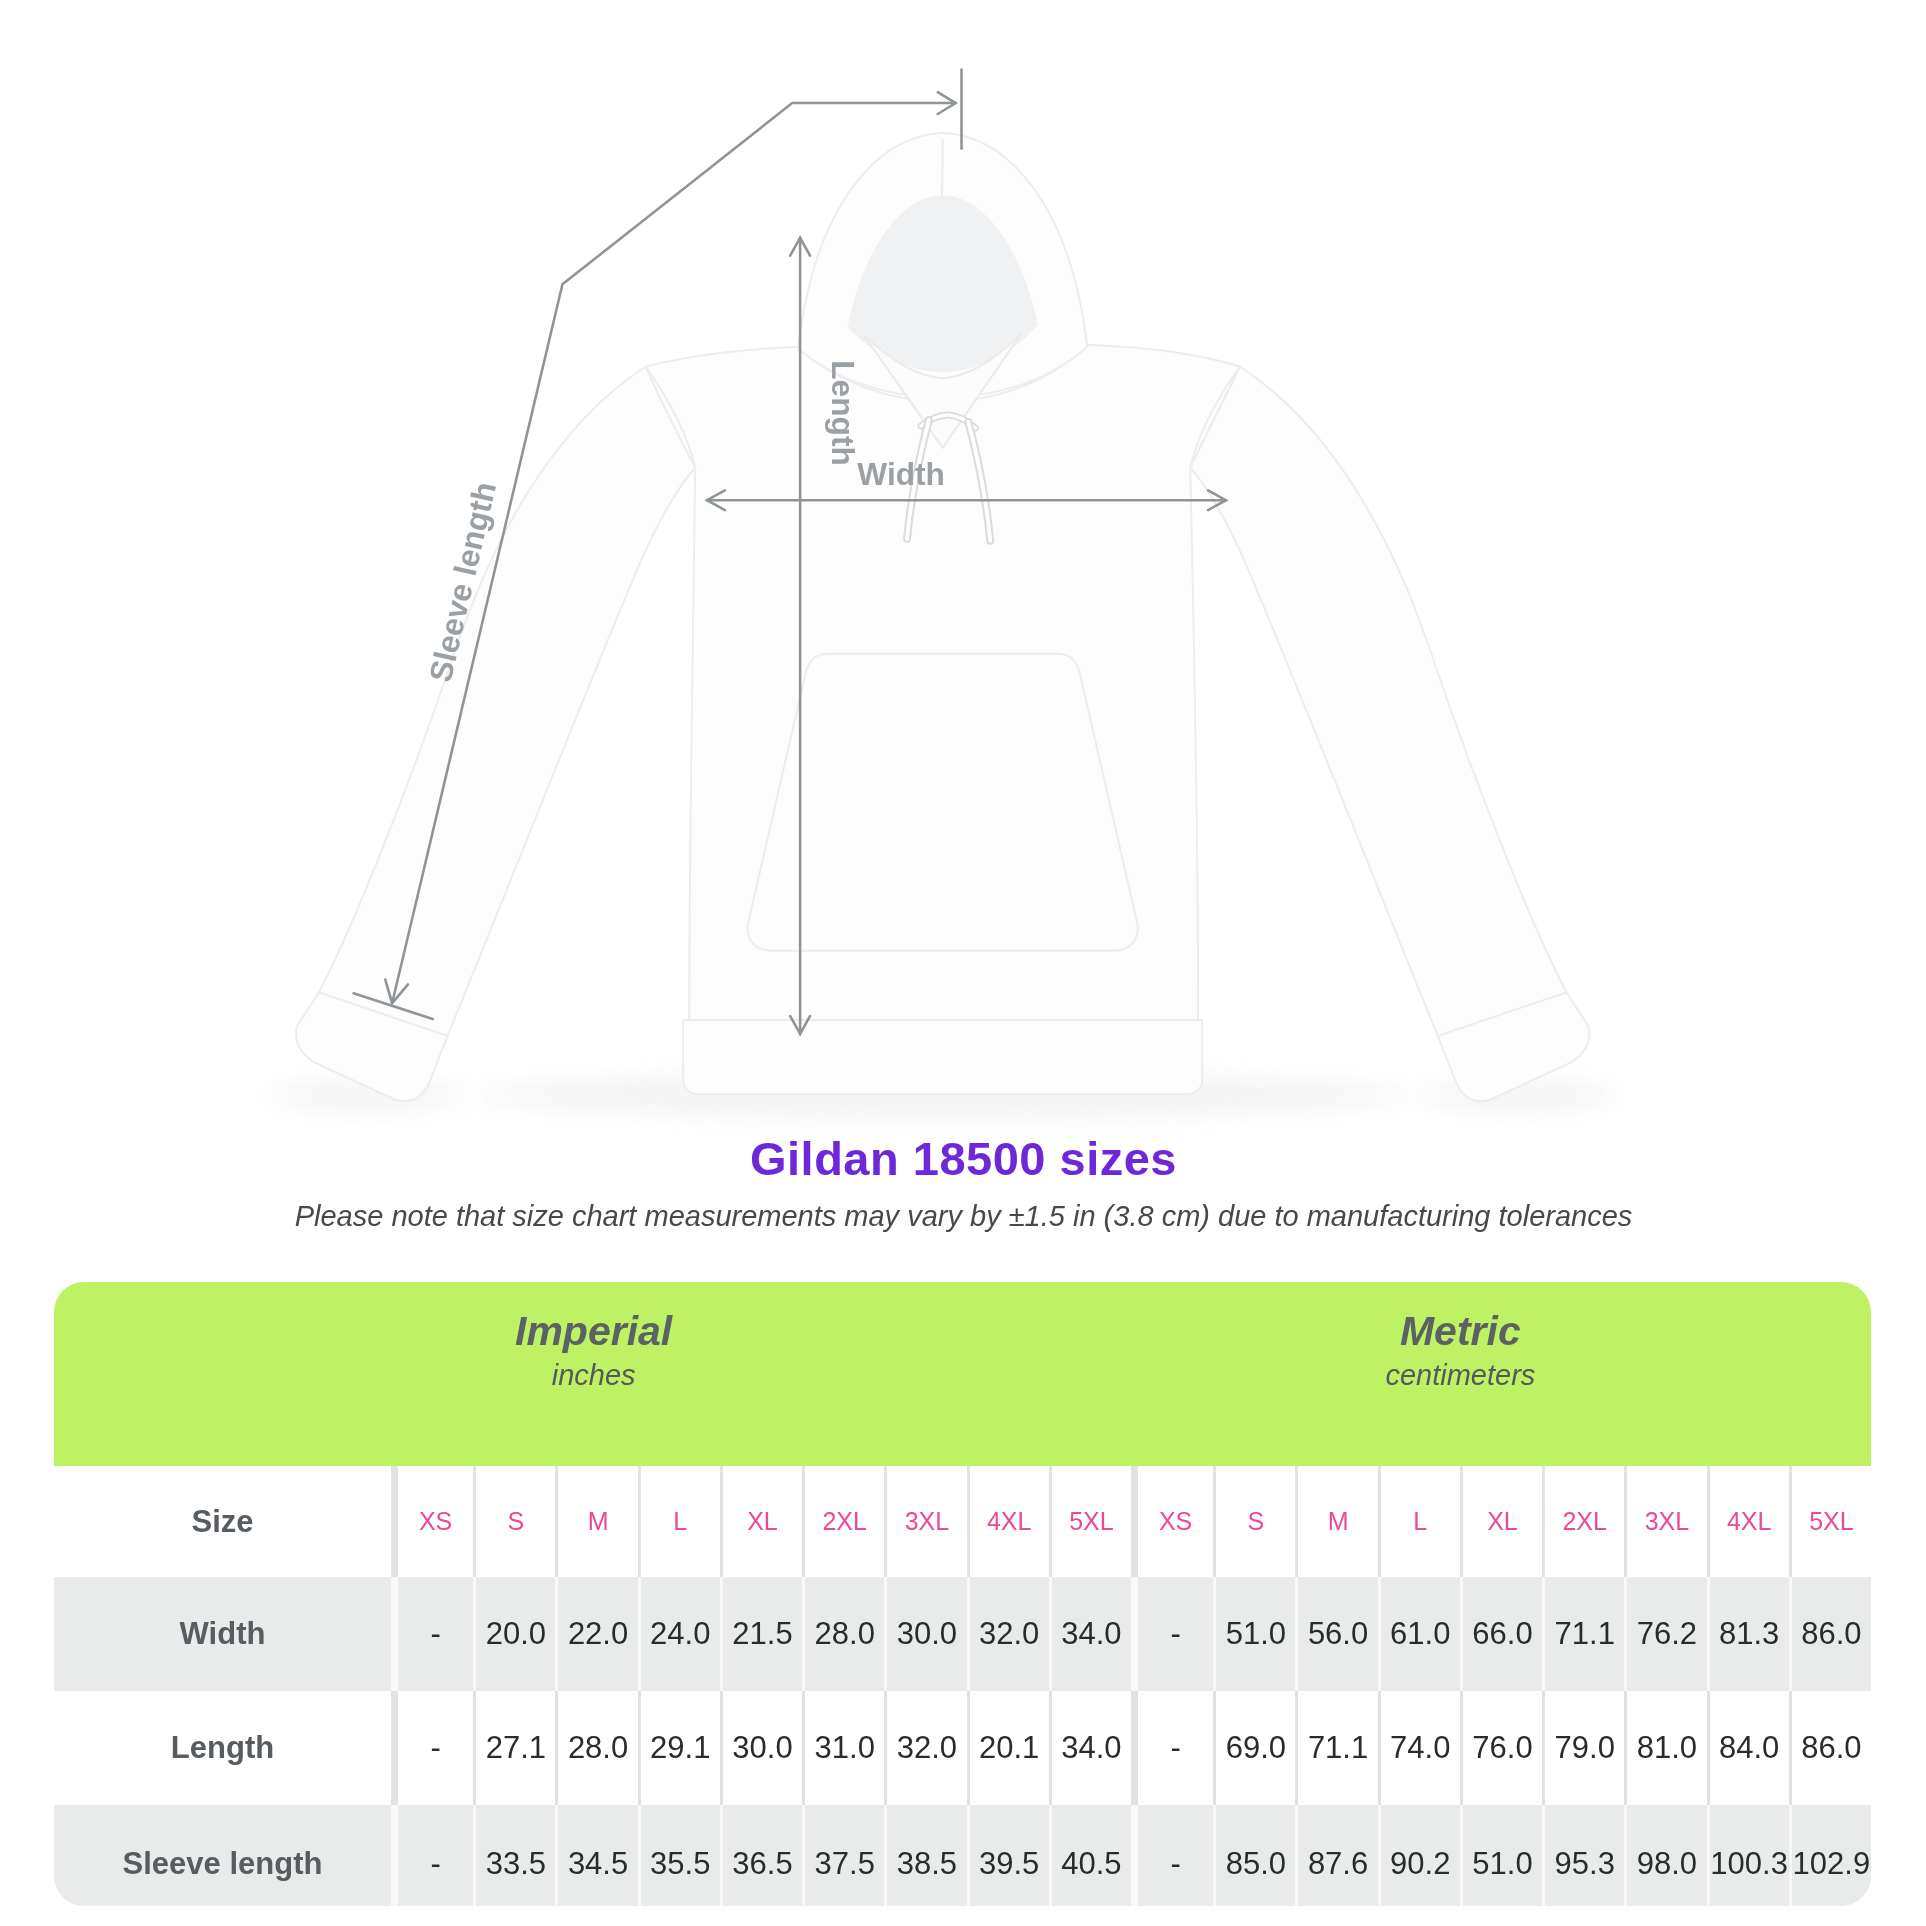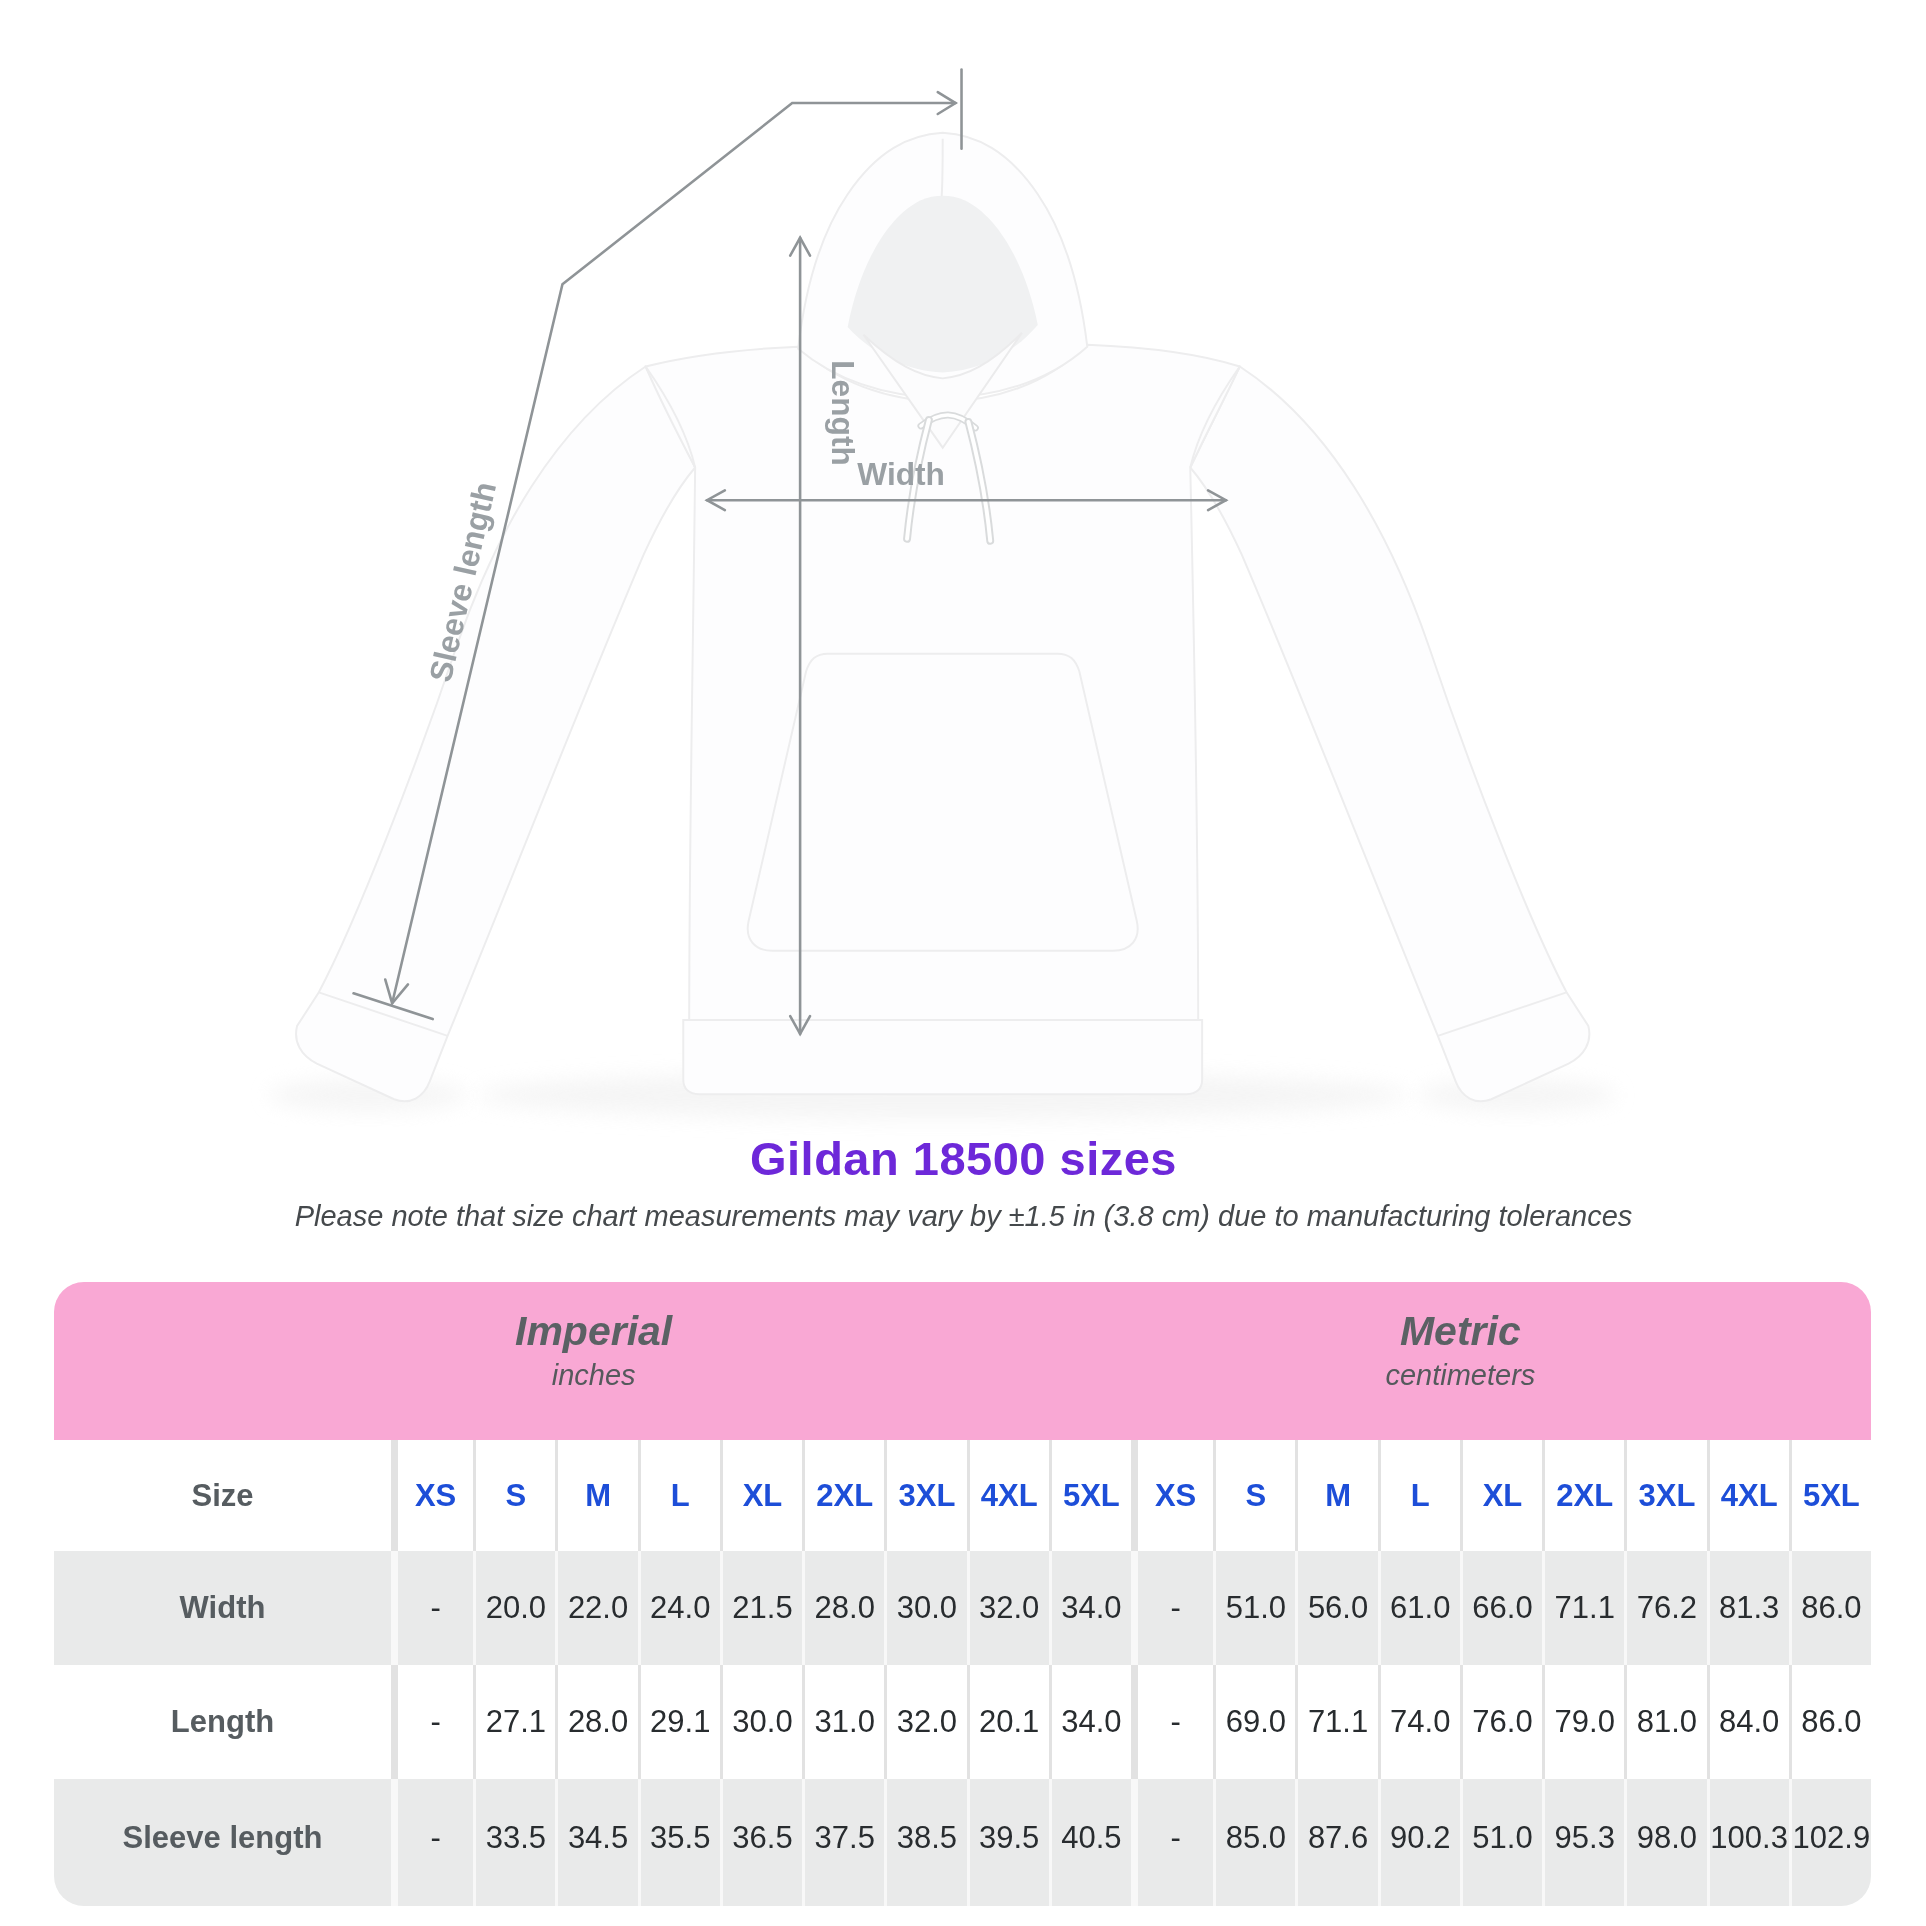--- a/index.html
+++ b/index.html
@@ -5,31 +5,31 @@
   html,body{margin:0;padding:0;background:#ffffff;}
   .canvas{position:relative;width:1927px;height:1927px;background:#ffffff;overflow:hidden;
           font-family:"Liberation Sans",sans-serif;}
   .hero{position:absolute;left:0;top:0;}
   .page-title{position:absolute;left:0;top:1131px;width:100%;text-align:center;
               font-size:47px;font-weight:700;color:#6d28d9;letter-spacing:0.5px;}
   .page-note{position:absolute;left:0;top:1200px;width:100%;text-align:center;
              font-size:29px;font-style:italic;color:#45494c;}
   .size-table{position:absolute;left:54px;top:1282px;width:1817px;height:624px;
               border-radius:30px;overflow:hidden;}
-  .group-band{position:relative;height:158px;background:#f9a8d4;}
+  .group-band{position:relative;height:184px;background:#bef264;}
   .group{position:absolute;top:26px;transform:translateX(-50%);text-align:center;}
   .group-imperial{left:29.7%;}
   .group-metric{left:77.4%;}
   .group-name{font-size:41px;font-weight:700;font-style:italic;color:#5b6164;}
   .group-unit{margin-top:4px;font-size:29px;font-style:italic;color:#55595c;}
   .row{display:grid;grid-template-columns:337px repeat(18,1fr);}
   .cell{display:flex;align-items:center;justify-content:center;box-sizing:border-box;
         font-size:31px;color:#282c2f;}
   .r-size{height:111px;background:#ffffff;}
-  .r-size .cell{font-weight:700;font-size:31px;color:#1d4ed8;}
+  .r-size .cell{font-weight:400;font-size:25px;color:#ec4899;}
   .r-gray{background:#ffffff;}
   .r-gray .cell{background:#e9eaea;}
   .r-white{background:#ffffff;}
   .r-data{height:114px;}
   .r-last{height:129px;}
   .r-last .cell{padding-bottom:12px;}
   .row .cell + .cell{border-left:3px solid #e2e2e2;}
   .r-gray .cell + .cell{border-left:3px solid #f8f8f8;}
   .row .cell.sep-wide{border-left-width:7px;}
   .cell.label-col{font-weight:700;font-size:31px;color:#565c60;}

